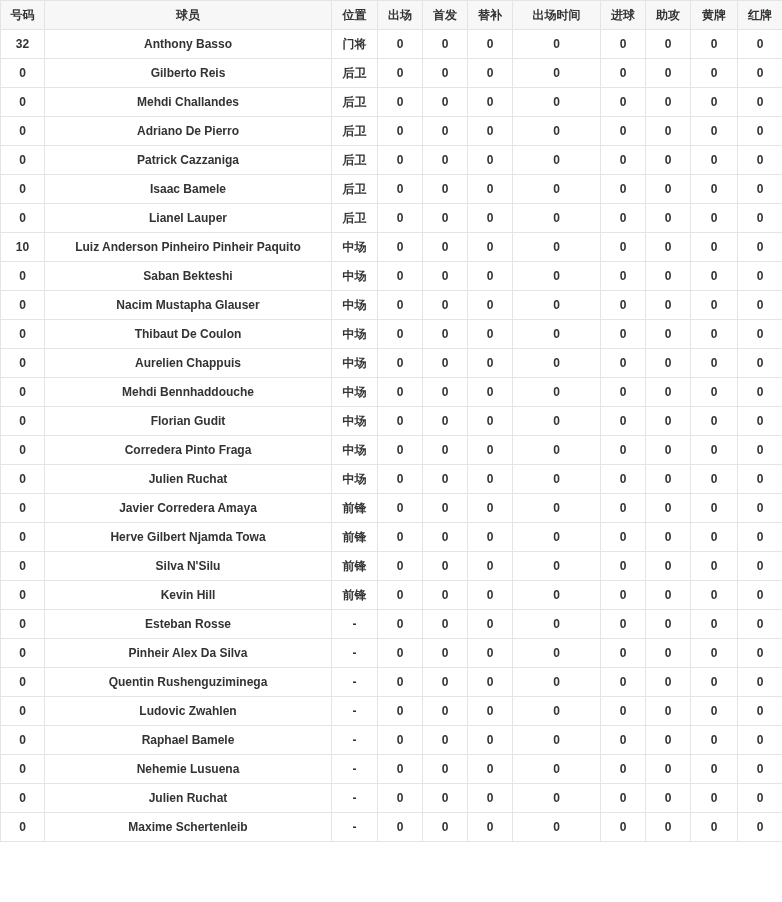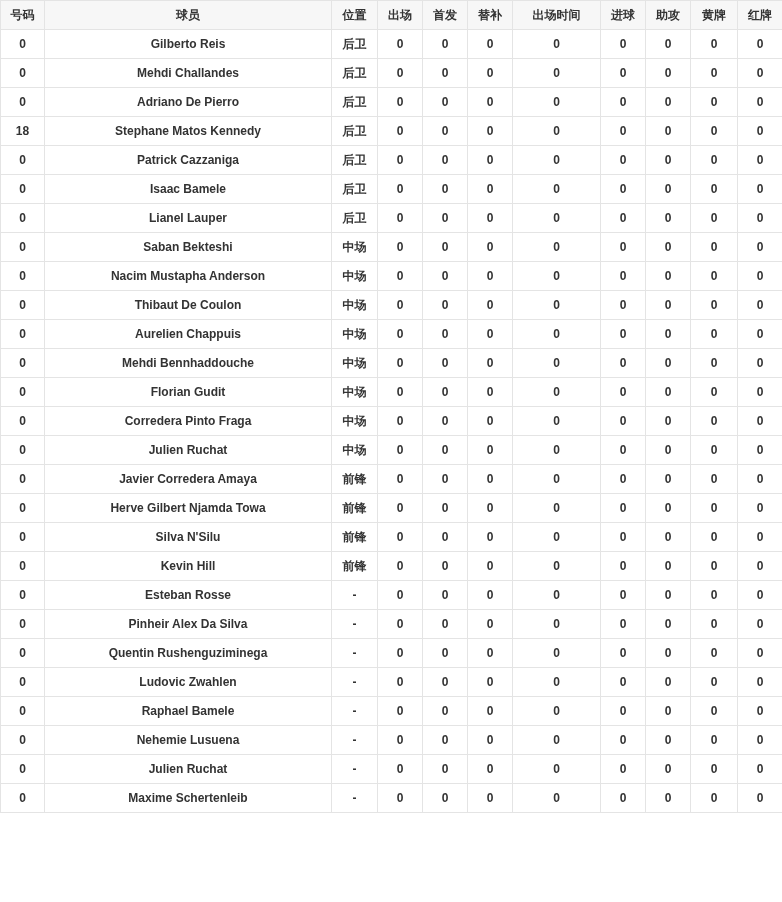--- a/index.html
+++ b/index.html
@@ -77,20 +77,33 @@
           <th>替补</th>
           <th>出场时间</th>
           <th>进球</th>
           <th>助攻</th>
           <th>黄牌</th>
           <th>红牌</th>
         </tr>
     </thead>
     <tbody id="table-body">
         <tr>
+          <td>32</td>
+          <td>Anthony Basso</td>
+          <td>门将</td>
+          <td>0</td>
+          <td>0</td>
+          <td>0</td>
+          <td>0</td>
+          <td>0</td>
+          <td>0</td>
+          <td>0</td>
+          <td>0</td>
+        </tr>
+        <tr>
           <td>0</td>
           <td>Gilberto Reis</td>
           <td>后卫</td>
           <td>0</td>
           <td>0</td>
           <td>0</td>
           <td>0</td>
           <td>0</td>
           <td>0</td>
           <td>0</td>
@@ -116,33 +129,20 @@
           <td>0</td>
           <td>0</td>
           <td>0</td>
           <td>0</td>
           <td>0</td>
           <td>0</td>
           <td>0</td>
           <td>0</td>
         </tr>
         <tr>
-          <td>18</td>
-          <td>Stephane Matos Kennedy</td>
-          <td>后卫</td>
-          <td>0</td>
-          <td>0</td>
-          <td>0</td>
-          <td>0</td>
-          <td>0</td>
-          <td>0</td>
-          <td>0</td>
-          <td>0</td>
-        </tr>
-        <tr>
           <td>0</td>
           <td>Patrick Cazzaniga</td>
           <td>后卫</td>
           <td>0</td>
           <td>0</td>
           <td>0</td>
           <td>0</td>
           <td>0</td>
           <td>0</td>
           <td>0</td>
@@ -168,35 +168,48 @@
           <td>0</td>
           <td>0</td>
           <td>0</td>
           <td>0</td>
           <td>0</td>
           <td>0</td>
           <td>0</td>
           <td>0</td>
         </tr>
         <tr>
+          <td>10</td>
+          <td>Luiz Anderson Pinheiro Pinheir Paquito</td>
+          <td>中场</td>
+          <td>0</td>
+          <td>0</td>
+          <td>0</td>
+          <td>0</td>
+          <td>0</td>
+          <td>0</td>
+          <td>0</td>
+          <td>0</td>
+        </tr>
+        <tr>
           <td>0</td>
           <td>Saban Bekteshi</td>
           <td>中场</td>
           <td>0</td>
           <td>0</td>
           <td>0</td>
           <td>0</td>
           <td>0</td>
           <td>0</td>
           <td>0</td>
           <td>0</td>
         </tr>
         <tr>
           <td>0</td>
-          <td>Nacim Mustapha Anderson</td>
+          <td>Nacim Mustapha Glauser</td>
           <td>中场</td>
           <td>0</td>
           <td>0</td>
           <td>0</td>
           <td>0</td>
           <td>0</td>
           <td>0</td>
           <td>0</td>
           <td>0</td>
         </tr>

